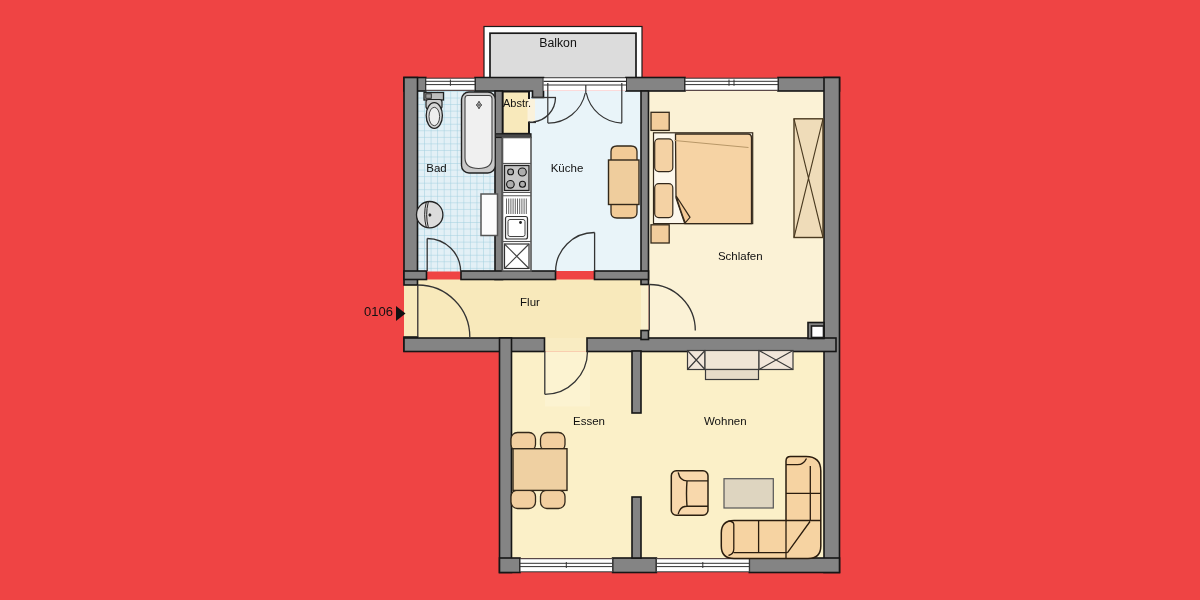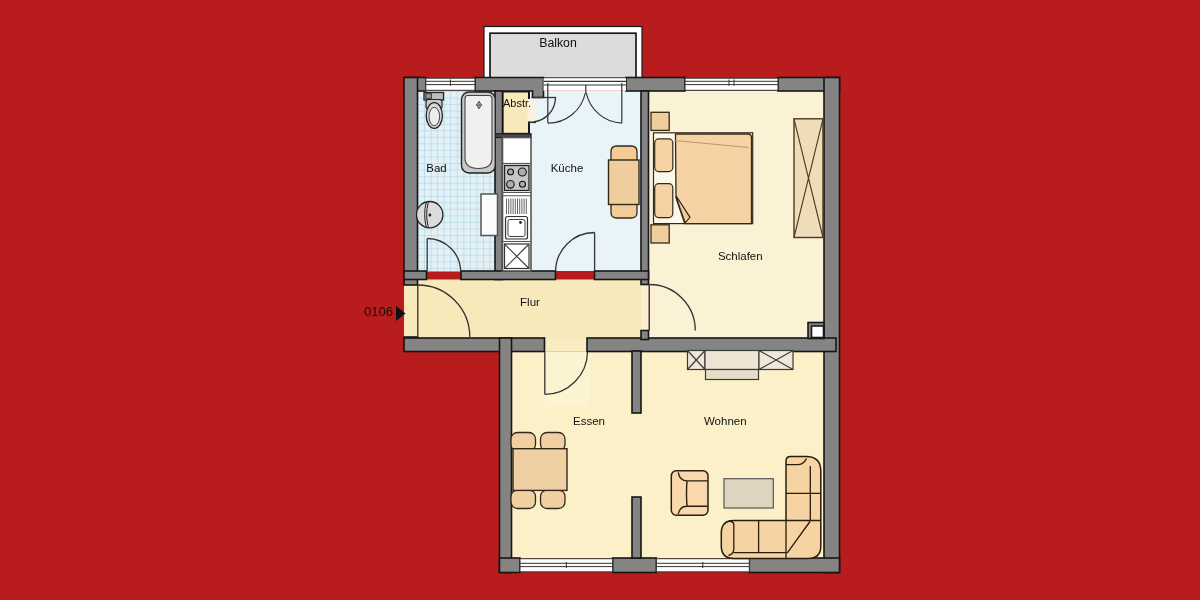--- a/index.html
+++ b/index.html
@@ -1,16 +1,16 @@
 <!DOCTYPE html>
 <html><head>
 <meta charset="utf-8">
 <style>
   html,body{margin:0;padding:0;background:#fff;}
-  .page{width:1200px;height:600px;position:relative;background:#b91c1c;overflow:hidden;}
+  .page{width:1200px;height:600px;position:relative;background:#ef4444;overflow:hidden;}
   svg{position:absolute;left:0;top:0;}
   text{font-family:"Liberation Sans",sans-serif;fill:#111;}
 </style>
 </head>
 <body>
 <div class="page">
 <svg width="1200" height="600" viewBox="0 0 1200 600">
 <defs>
 <pattern id="tiles" patternUnits="userSpaceOnUse" x="417.5" y="91" width="6.55" height="6.55">
   <rect width="6.55" height="6.55" fill="#E3F0F6"></rect>

